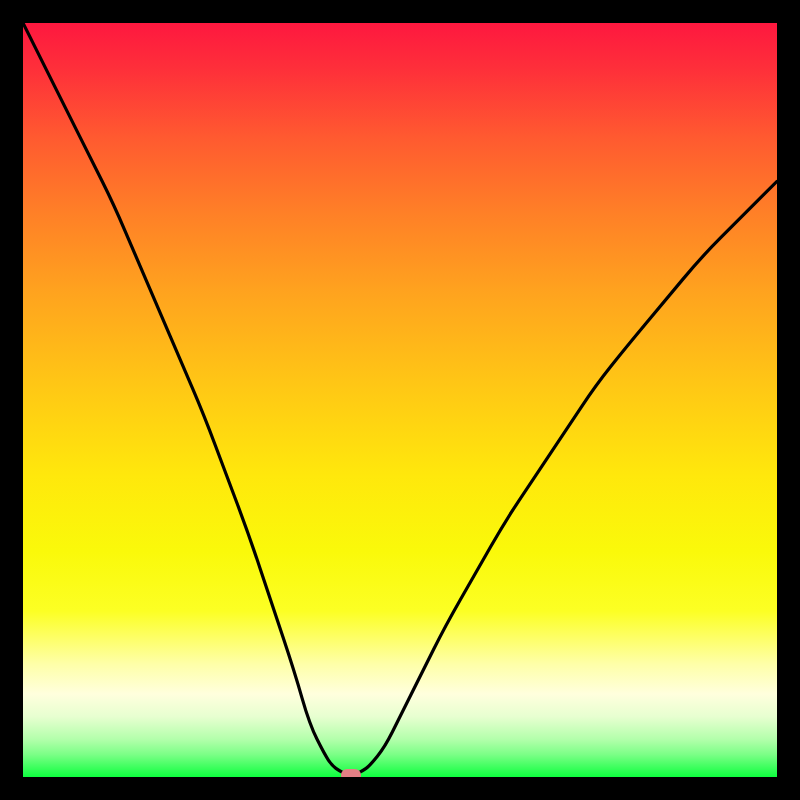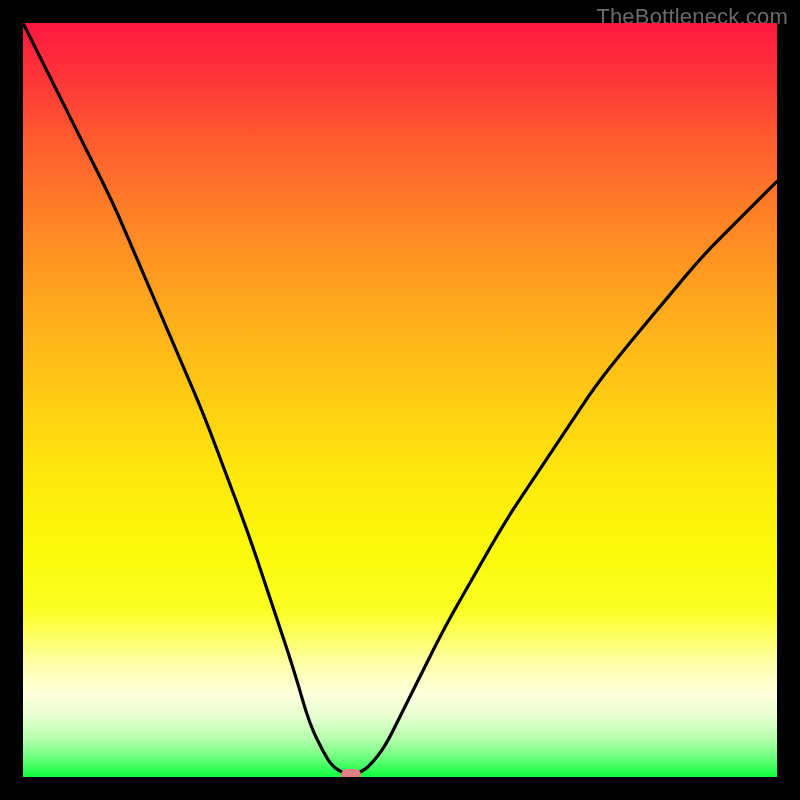--- a/index.html
+++ b/index.html
@@ -78,21 +78,20 @@
     border-radius: 6px;
     background: #e27f85;
     transform: translate(-50%, -50%);
   }
 </style>
 </head>
 <body>
 
 <div class="stage">
 
-  <div class="watermark">TheBottleneck.com</div>
 
   <div class="plot-area">
     <div class="gradient-bg"></div>
 
     <svg class="curve-svg" viewBox="0 0 754 754" preserveAspectRatio="none">
       <path id="curve-path" class="curve-path" d="M 0.00 0.00 Q 0.00 0.00 11.31 22.62 Q 22.62 45.24 33.93 67.86 Q 45.24 90.48 56.55 113.10 Q 67.86 135.72 79.17 158.34 Q 90.48 180.96 101.79 207.35 Q 113.10 233.74 124.41 260.13 Q 135.72 286.52 147.03 312.91 Q 158.34 339.30 169.65 365.69 Q 180.96 392.08 192.27 422.24 Q 203.58 452.40 214.89 482.56 Q 226.20 512.72 237.51 546.65 Q 248.82 580.58 260.13 614.51 Q 271.44 648.44 278.98 674.83 Q 286.52 701.22 294.06 716.30 Q 301.60 731.38 305.37 737.04 Q 309.14 742.69 312.91 745.33 Q 316.68 747.97 320.45 749.85 Q 324.22 751.74 327.99 751.74 Q 331.76 751.74 335.53 749.85 Q 339.30 747.97 343.07 745.33 Q 346.84 742.69 354.38 733.27 Q 361.92 723.84 369.46 708.76 Q 377.00 693.68 388.31 671.06 Q 399.62 648.44 410.93 625.82 Q 422.24 603.20 437.32 576.81 Q 452.40 550.42 467.48 524.03 Q 482.56 497.64 497.64 475.02 Q 512.72 452.40 527.80 429.78 Q 542.88 407.16 557.96 384.54 Q 573.04 361.92 588.12 343.07 Q 603.20 324.22 622.05 301.60 Q 640.90 278.98 659.75 256.36 Q 678.60 233.74 697.45 214.89 Q 716.30 196.04 735.15 177.19 T 754.00 158.34"></path>
     </svg>
 
     <div id="min-marker" class="marker" style="left: 327.99px; top: 751.738px;"></div>
   </div>

